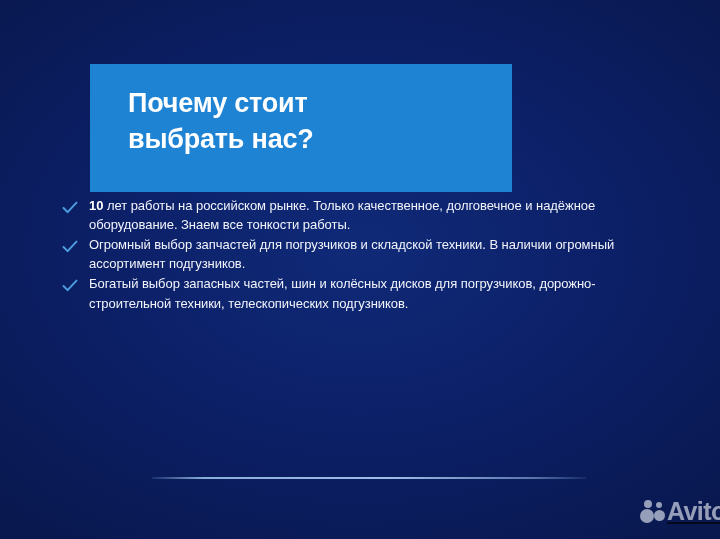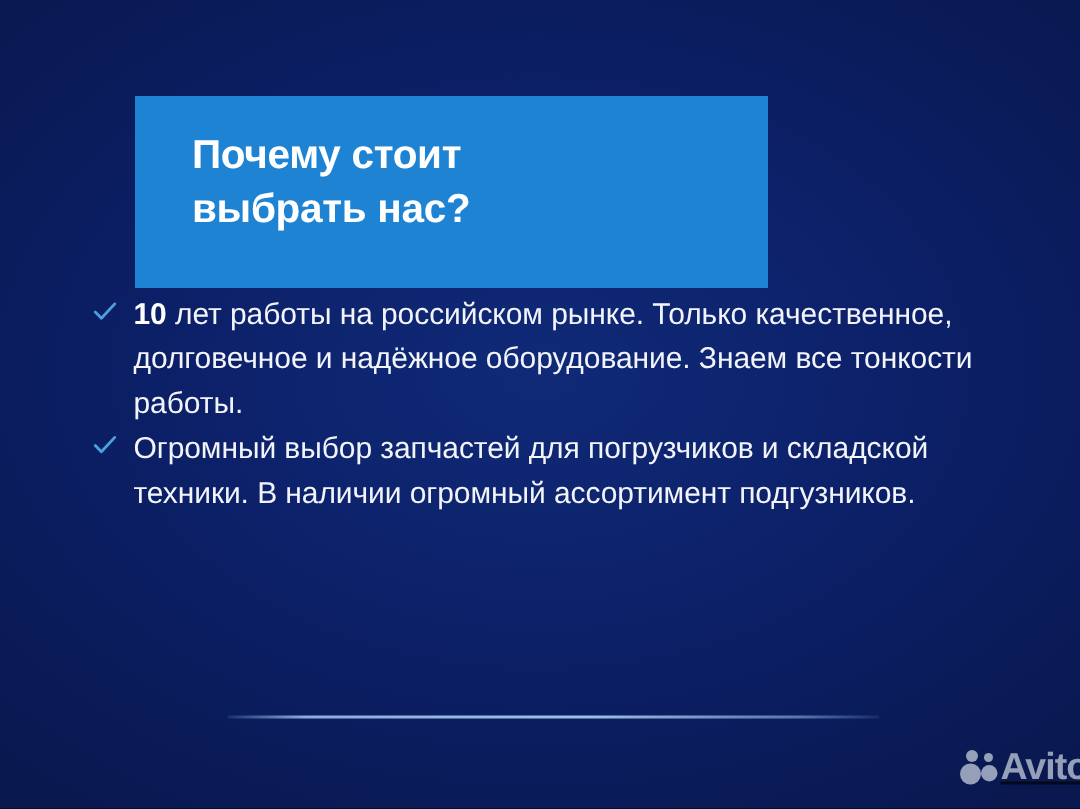--- a/index.html
+++ b/index.html
@@ -62,21 +62,21 @@
     left: 0;
     top: 4px;
     width: 16px;
     height: 16px;
     display: block;
   }
   .check-icon svg { display: block; }
   .bullet-text {
     display: block;
     color: #f2f4fa;
-    font-size: 20px;
+    font-size: 13px;
     line-height: 1.47;
     letter-spacing: -0.05px;
   }
   .bullet-text b {
     font-weight: bold;
     color: #ffffff;
   }
 
   
   .divider {
@@ -151,20 +151,28 @@
 
     <li class="bullet-item">
       <span class="check-icon">
         <svg width="16" height="16" viewBox="0 0 16 16" aria-hidden="true">
           <path d="M1.5 8 L5.6 12.2 L14.5 2.6" fill="none" stroke="#4d9fe0" stroke-width="1.9" stroke-linecap="round" stroke-linejoin="round"></path>
         </svg>
       </span>
       <span class="bullet-text"><b></b><span>Огромный выбор запчастей для погрузчиков и складской техники. В наличии огромный ассортимент подгузников.</span></span>
     </li>
 
+    <li class="bullet-item">
+      <span class="check-icon">
+        <svg width="16" height="16" viewBox="0 0 16 16" aria-hidden="true">
+          <path d="M1.5 8 L5.6 12.2 L14.5 2.6" fill="none" stroke="#4d9fe0" stroke-width="1.9" stroke-linecap="round" stroke-linejoin="round"></path>
+        </svg>
+      </span>
+      <span class="bullet-text"><b></b><span>Богатый выбор запасных частей, шин и колёсных дисков для погрузчиков, дорожно-строительной техники, телескопических подгузников.</span></span>
+    </li>
 
   </ul>
 
   <div class="divider"></div>
 
   <div class="watermark">
     <span class="avito-dots">
       <i class="dot-bl"></i>
       <i class="dot-tl"></i>
       <i class="dot-br"></i>

